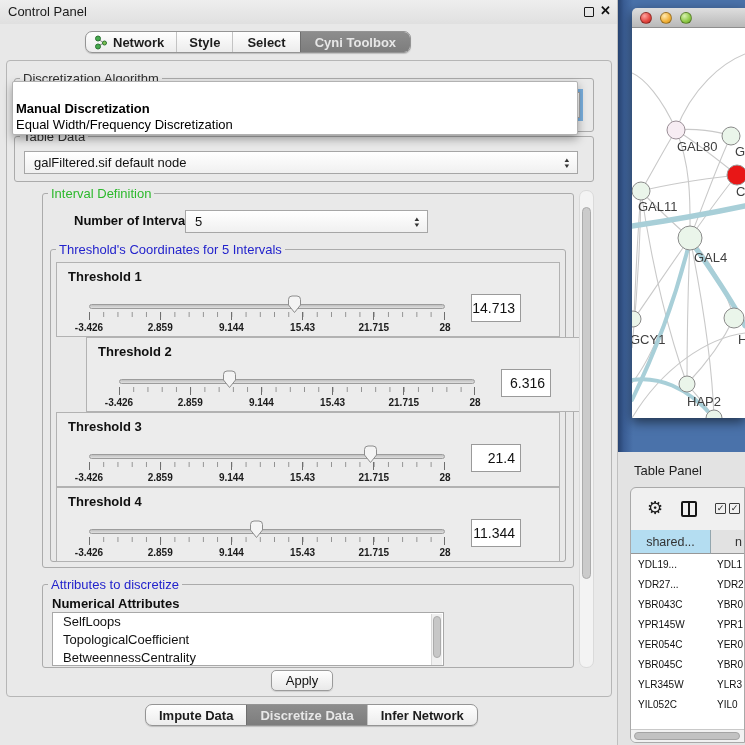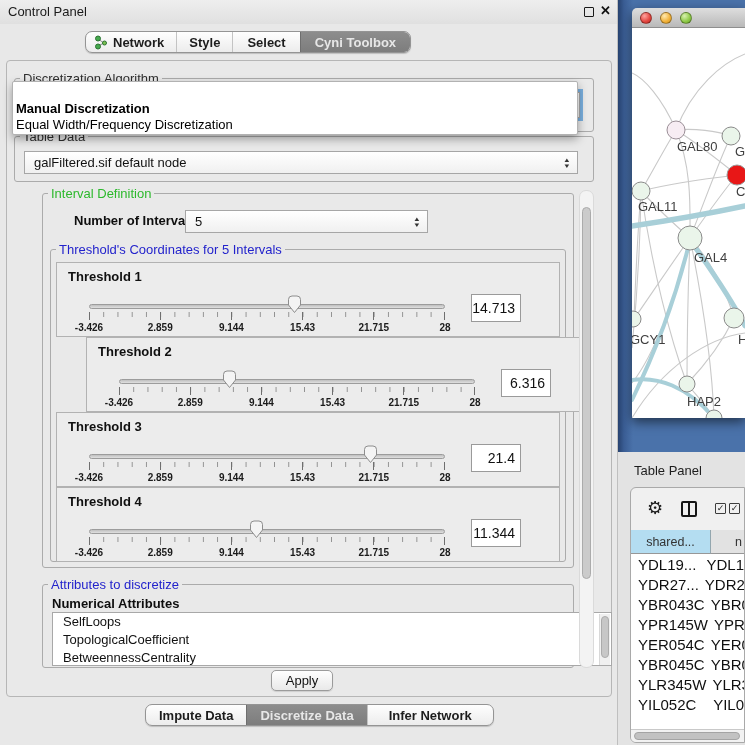--- a/index.html
+++ b/index.html
@@ -54,21 +54,21 @@
   .ticks::after { content:""; position:absolute; left:0; right:0; top:0; height:8px;
            background-image:linear-gradient(to right,#6f6f6f 1px,transparent 1px); background-size:20% 100%; border-right:1px solid #6f6f6f; }
   .tlabels { position:absolute; left:0; right:0; top:25px; height:13px; }
   .tlabels span { position:absolute; top:0; transform:translateX(-50%); font-size:10px; font-weight:bold; color:#1b1b1b; }
   .p0{left:0} .p1{left:20%} .p2{left:40%} .p3{left:60%} .p4{left:80%} .p5{left:100%}
   .thumb { position:absolute; top:-2px; margin-left:-7px; width:15px; height:19px; }
   .vbox { position:absolute; left:414px; top:31px; width:50px; height:28px; background:#fff; border:1px solid #9a9a9a; font-size:14px; color:#111; display:flex; align-items:center; justify-content:flex-end; padding-right:5px; }
 
   
   .attr-heading { position:absolute; left:52px; top:596px; font-size:13px; font-weight:bold; color:#0e0e0e; }
-  .attr-list { position:absolute; left:52px; top:612px; width:560px; height:54px; background:#fff; border:1px solid #a8a8a8; overflow:hidden; }
+  .attr-list { position:absolute; left:52px; top:612px; width:392px; height:54px; background:#fff; border:1px solid #a8a8a8; overflow:hidden; }
   .attr-list .item { font-size:13px; color:#111; padding:1px 0 1px 10px; line-height:16px; }
   .list-sb { position:absolute; right:1px; top:1px; width:11px; height:52px; background:#f0f0f0; border-left:1px solid #d8d8d8; }
   .list-sb .th { position:absolute; left:1px; top:2px; width:8px; height:42px; border-radius:4px; background:#c7c7c7; border:1px solid #ababab; }
 
   
   .main-sb { position:absolute; left:579px; top:190px; width:15px; height:478px; background:#f3f3f3; border:1px solid #dadada; border-radius:7px; }
   .main-sb .th { position:absolute; left:2px; top:16px; width:9px; height:372px; background:#cbcbcb; border:1px solid #ababab; border-radius:5px; }
 
   .apply-btn { position:absolute; left:271px; top:670px; width:62px; height:21px; border:1px solid #9b9b9b; border-radius:5px; background:linear-gradient(#fefefe,#e9e9e9); font-size:13px; color:#111; display:flex; align-items:center; justify-content:center; box-shadow:0 1px 1px rgba(0,0,0,.12); }
 
@@ -95,21 +95,21 @@
   .tp-inner { position:absolute; left:12px; top:35px; width:115px; height:256px; background:#f0f0f0; border:1px solid #a9a9a9; border-radius:6px 0 0 6px; overflow:hidden; }
   .gear { position:absolute; left:16px; top:11px; font-family:"DejaVu Sans",sans-serif; font-size:18px; color:#1c1c1c; line-height:1; }
   .colicon { position:absolute; left:50px; top:13px; width:16px; height:16px; border:2px solid #161616; border-radius:2px; }
   .colicon::after { content:""; position:absolute; left:5px; top:0; width:2px; height:12px; background:#161616; }
   .chk { position:absolute; top:15px; width:11px; height:11px; border:1.5px solid #3c3c3c; border-radius:1px; font-size:9px; line-height:9px; text-align:center; color:#222; }
   .chk.c1 { left:84px; } .chk.c2 { left:98px; }
   .tbl { position:absolute; left:0; top:42px; right:0; bottom:13px; background:#fff; overflow:hidden; }
   .thead { display:flex; height:24px; }
   .thead .h1 { width:80px; background:var(--header-selected); border-right:1px solid #93a6ae; border-bottom:1px solid #979797; font-size:12.5px; color:#333; display:flex; align-items:center; justify-content:center; }
   .thead .h2 { flex:1; background:#e2e2e2; border-bottom:1px solid #979797; font-size:12.5px; color:#333; display:flex; align-items:center; justify-content:flex-end; padding-right:2px; }
-  .trow { display:flex; height:20px; align-items:center; font-size:15px; color:#101010; }
+  .trow { display:flex; height:20px; align-items:center; font-size:10px; color:#101010; }
   .trow .c1 { width:80px; padding-left:7px; }
   .trow .c2 { flex:1; padding-left:6px; }
   .hsb { position:absolute; left:0; right:0; bottom:0; height:13px; background:#f2f2f2; border-top:1px solid #c9c9c9; }
   .hsb .th { position:absolute; left:3px; top:2px; width:106px; height:8px; border-radius:4px; background:#c2c2c2; border:1px solid #a4a4a4; }
 </style>
 </head>
 <body>
 
 <div id="screen">
 
@@ -285,21 +285,21 @@
 
     <div class="apply-btn">Apply</div>
 
     <div class="seg bottomseg">
       <div class="tab" style="padding:0 13px;">
           <span>Impute Data</span>
         </div>
       <div class="tab active" style="padding:0 13px;">
           <span>Discretize Data</span>
         </div>
-      <div class="tab" style="padding:0 21px;">
+      <div class="tab" style="padding:0 13px;">
           <span>Infer Network</span>
         </div>
     </div>
   </div>
 
   <div class="desktop"></div>
 
   <div class="net-window">
     <div class="net-titlebar">
       <span class="light red"></span>

